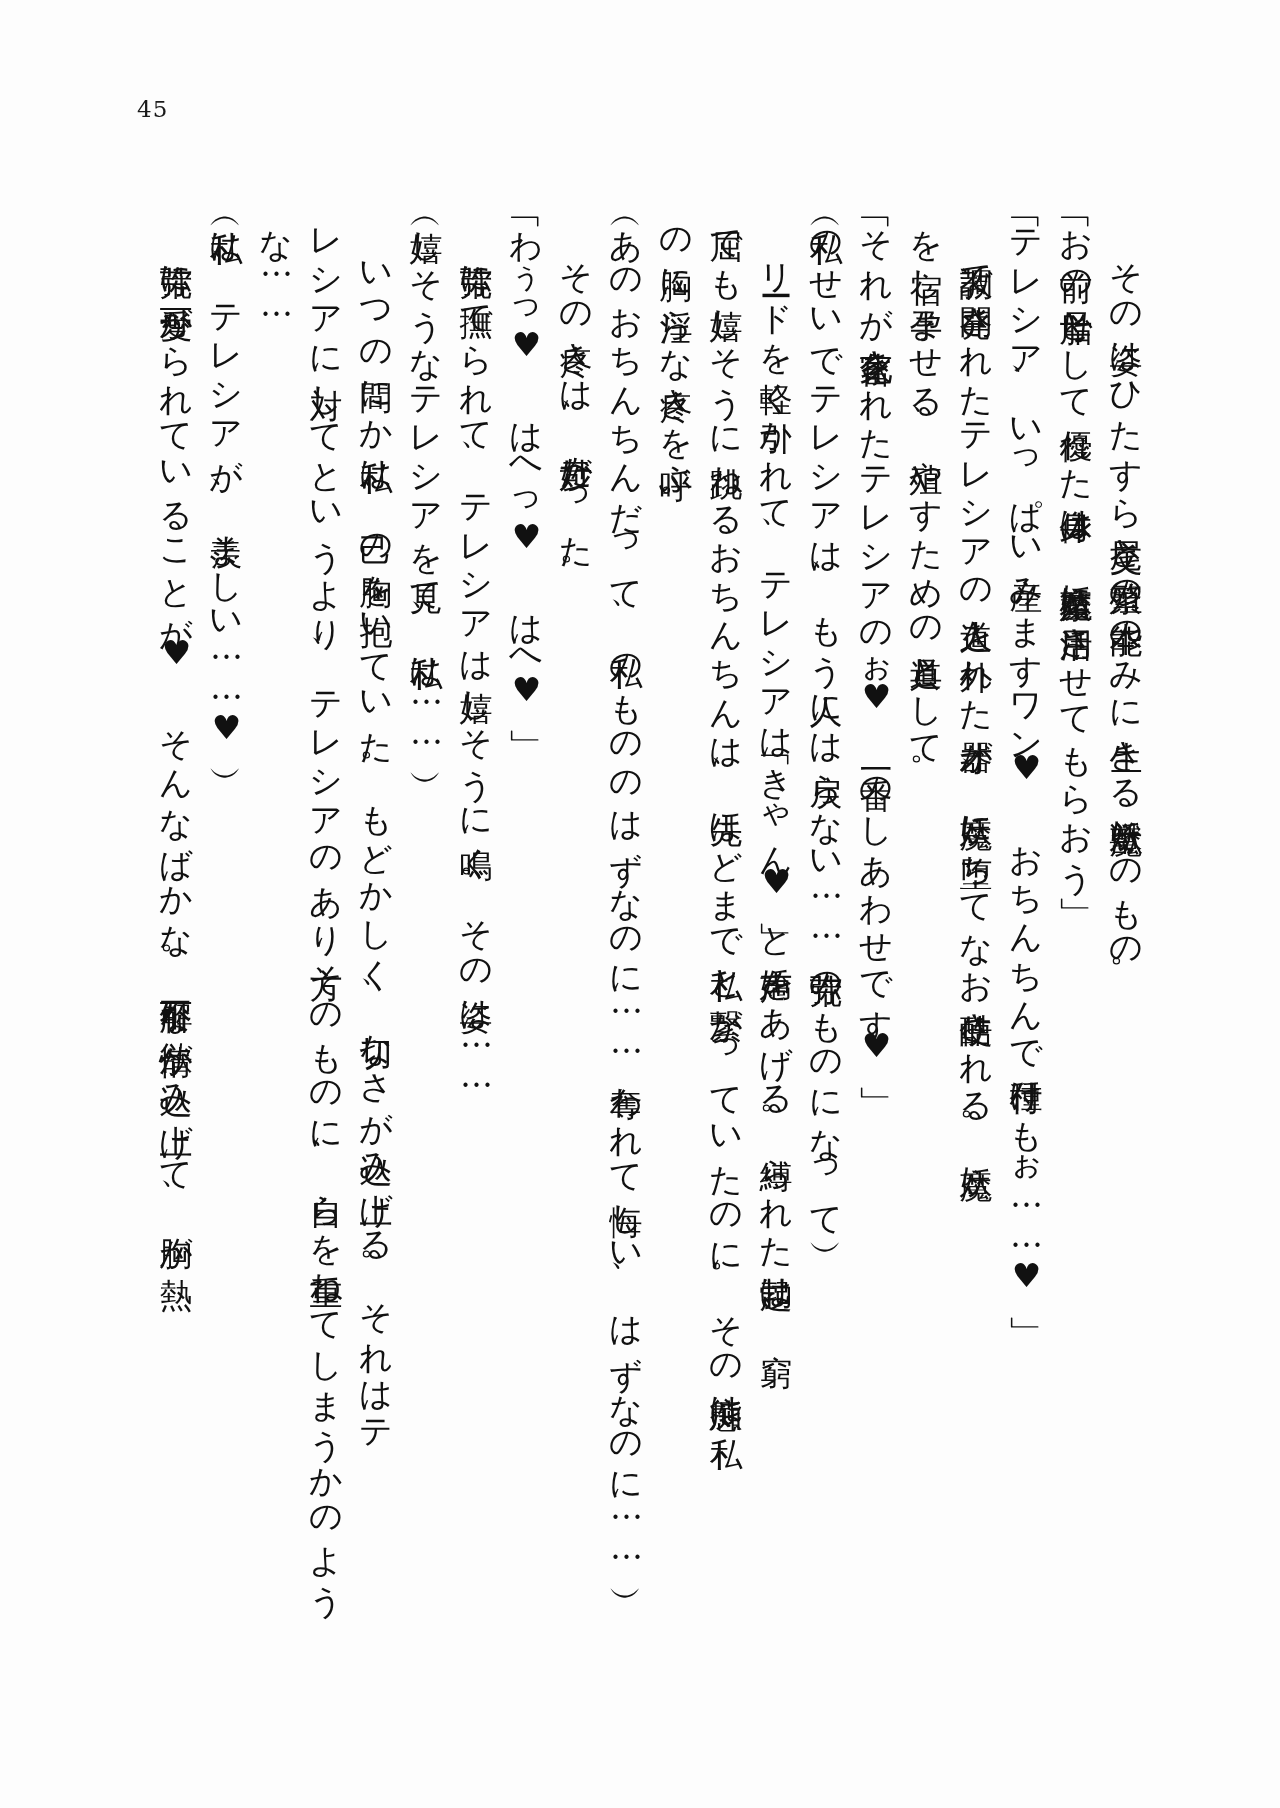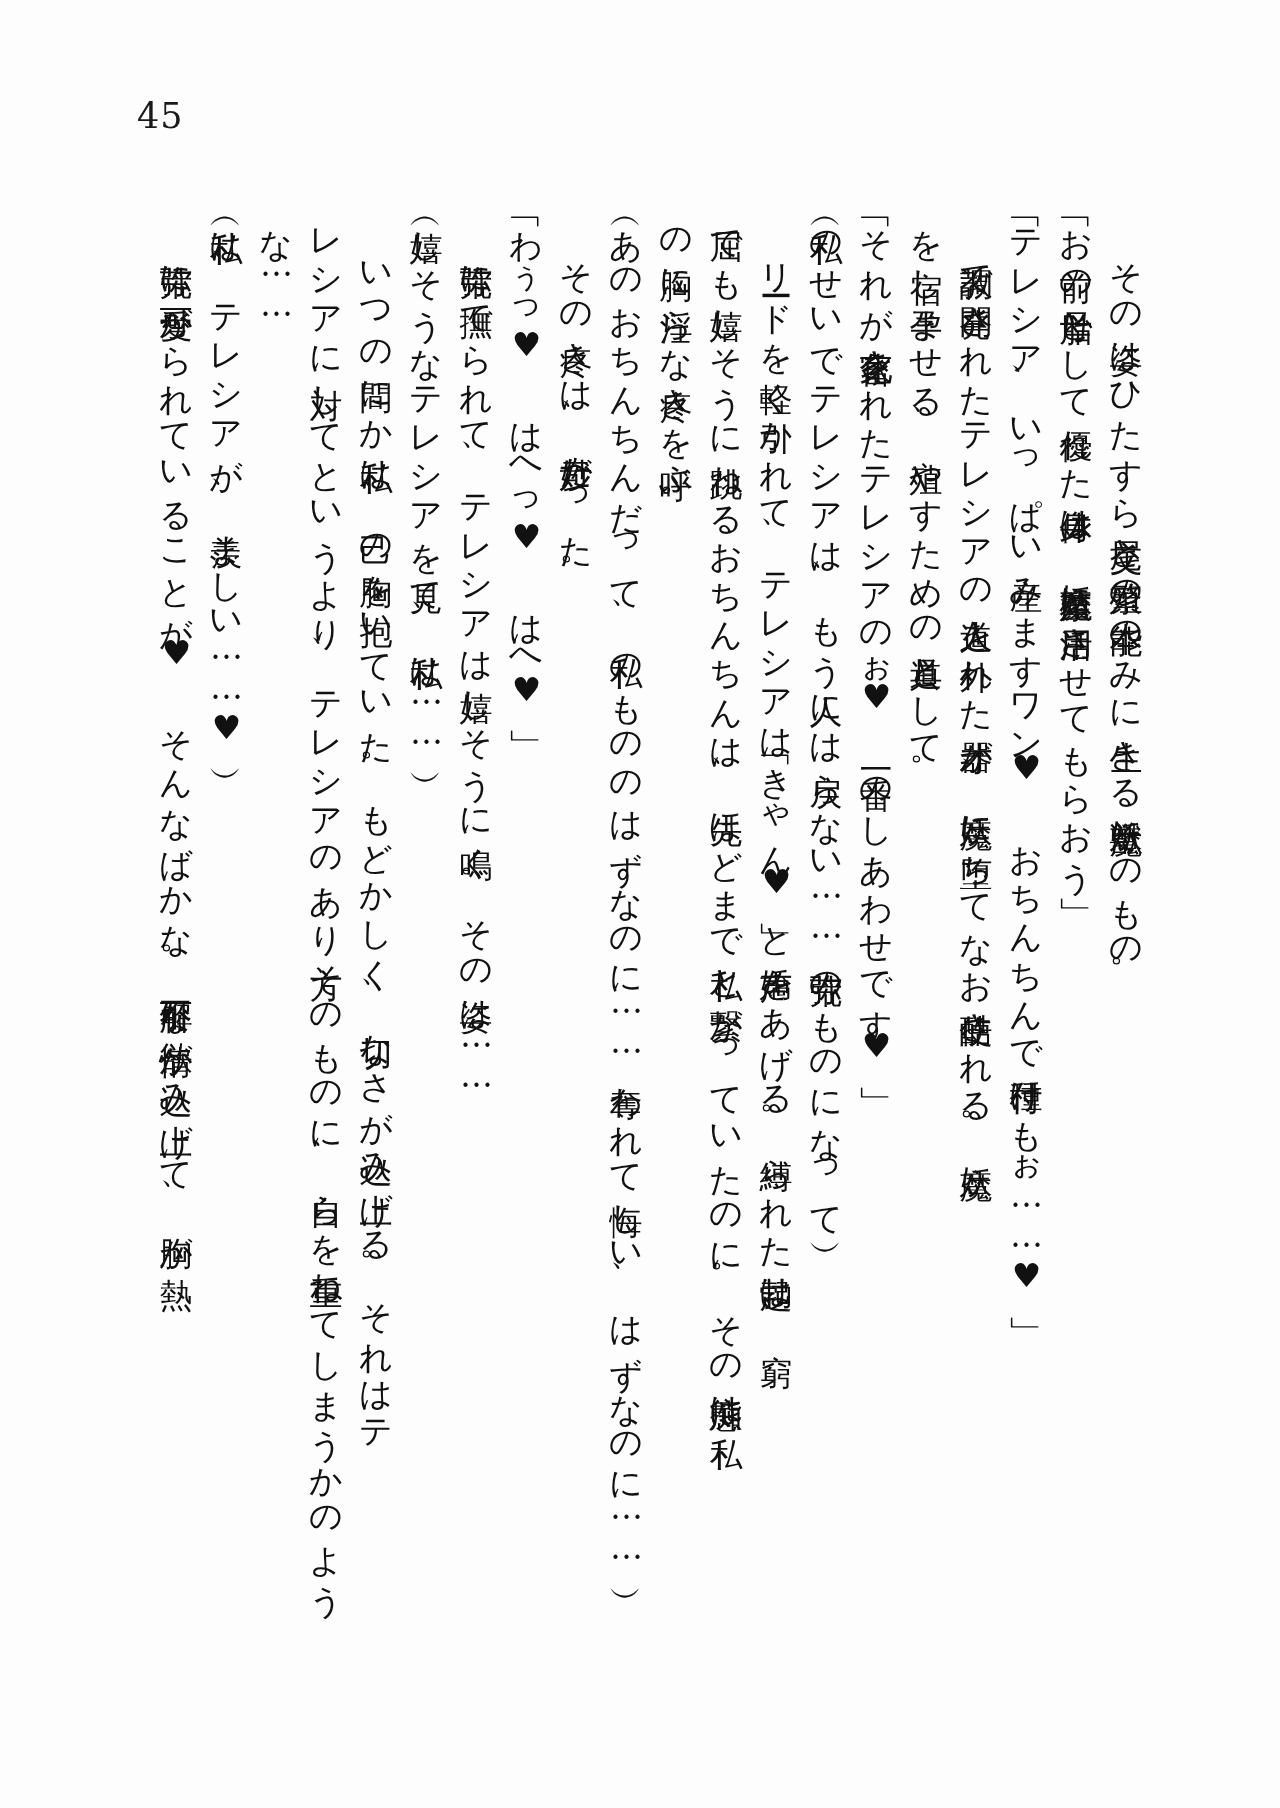--- a/index.html
+++ b/index.html
@@ -12,21 +12,21 @@
     height: 1808px;
     background: #fdfdfd;
     overflow: hidden;
     font-family: "DejaVu Serif", "Liberation Serif", serif;
     color: #1a1a1a;
   }
   .page-number {
     position: absolute;
     top: 96px;
     left: 137px;
-    font-size: 35px;
+    font-size: 23px;
     letter-spacing: 1px;
     color: #1a1a1a;
   }
   .text-block {
     position: absolute;
     top: 206px;
     right: 129px;
     width: 1000px;
     height: 1432px;
     writing-mode: vertical-rl;

